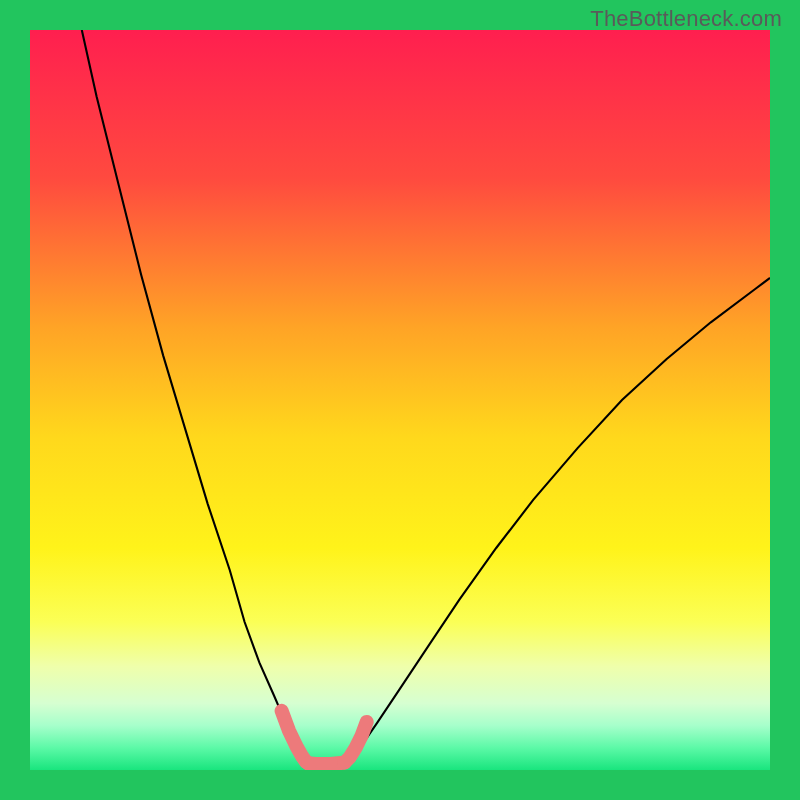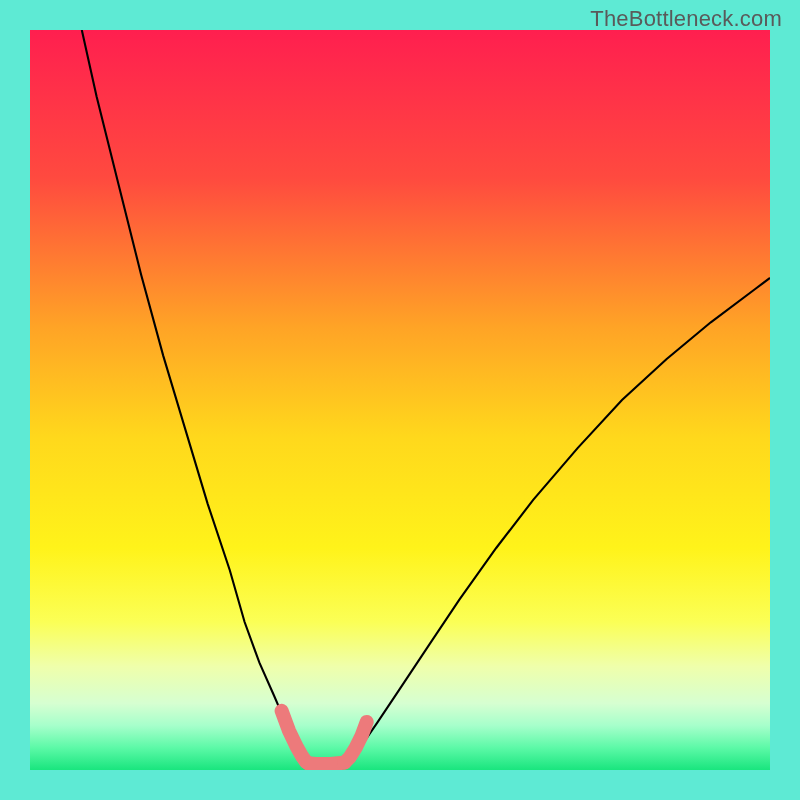--- a/index.html
+++ b/index.html
@@ -1,21 +1,21 @@
 <!DOCTYPE html>
 <html><head>
 <meta charset="utf-8">
 <style>
   * { margin: 0; padding: 0; box-sizing: border-box; }
   html, body { width: 800px; height: 800px; overflow: hidden; background: #000; }
   .frame {
     position: relative;
     width: 800px;
     height: 800px;
-    background: #5eead4;
+    background: #22c55e;
   }
   .watermark {
     position: absolute;
     top: 6px;
     right: 18px;
     font-family: Arial, Helvetica, sans-serif;
     font-size: 22px;
     color: #5a5a5a;
     font-weight: 500;
     letter-spacing: 0.2px;

